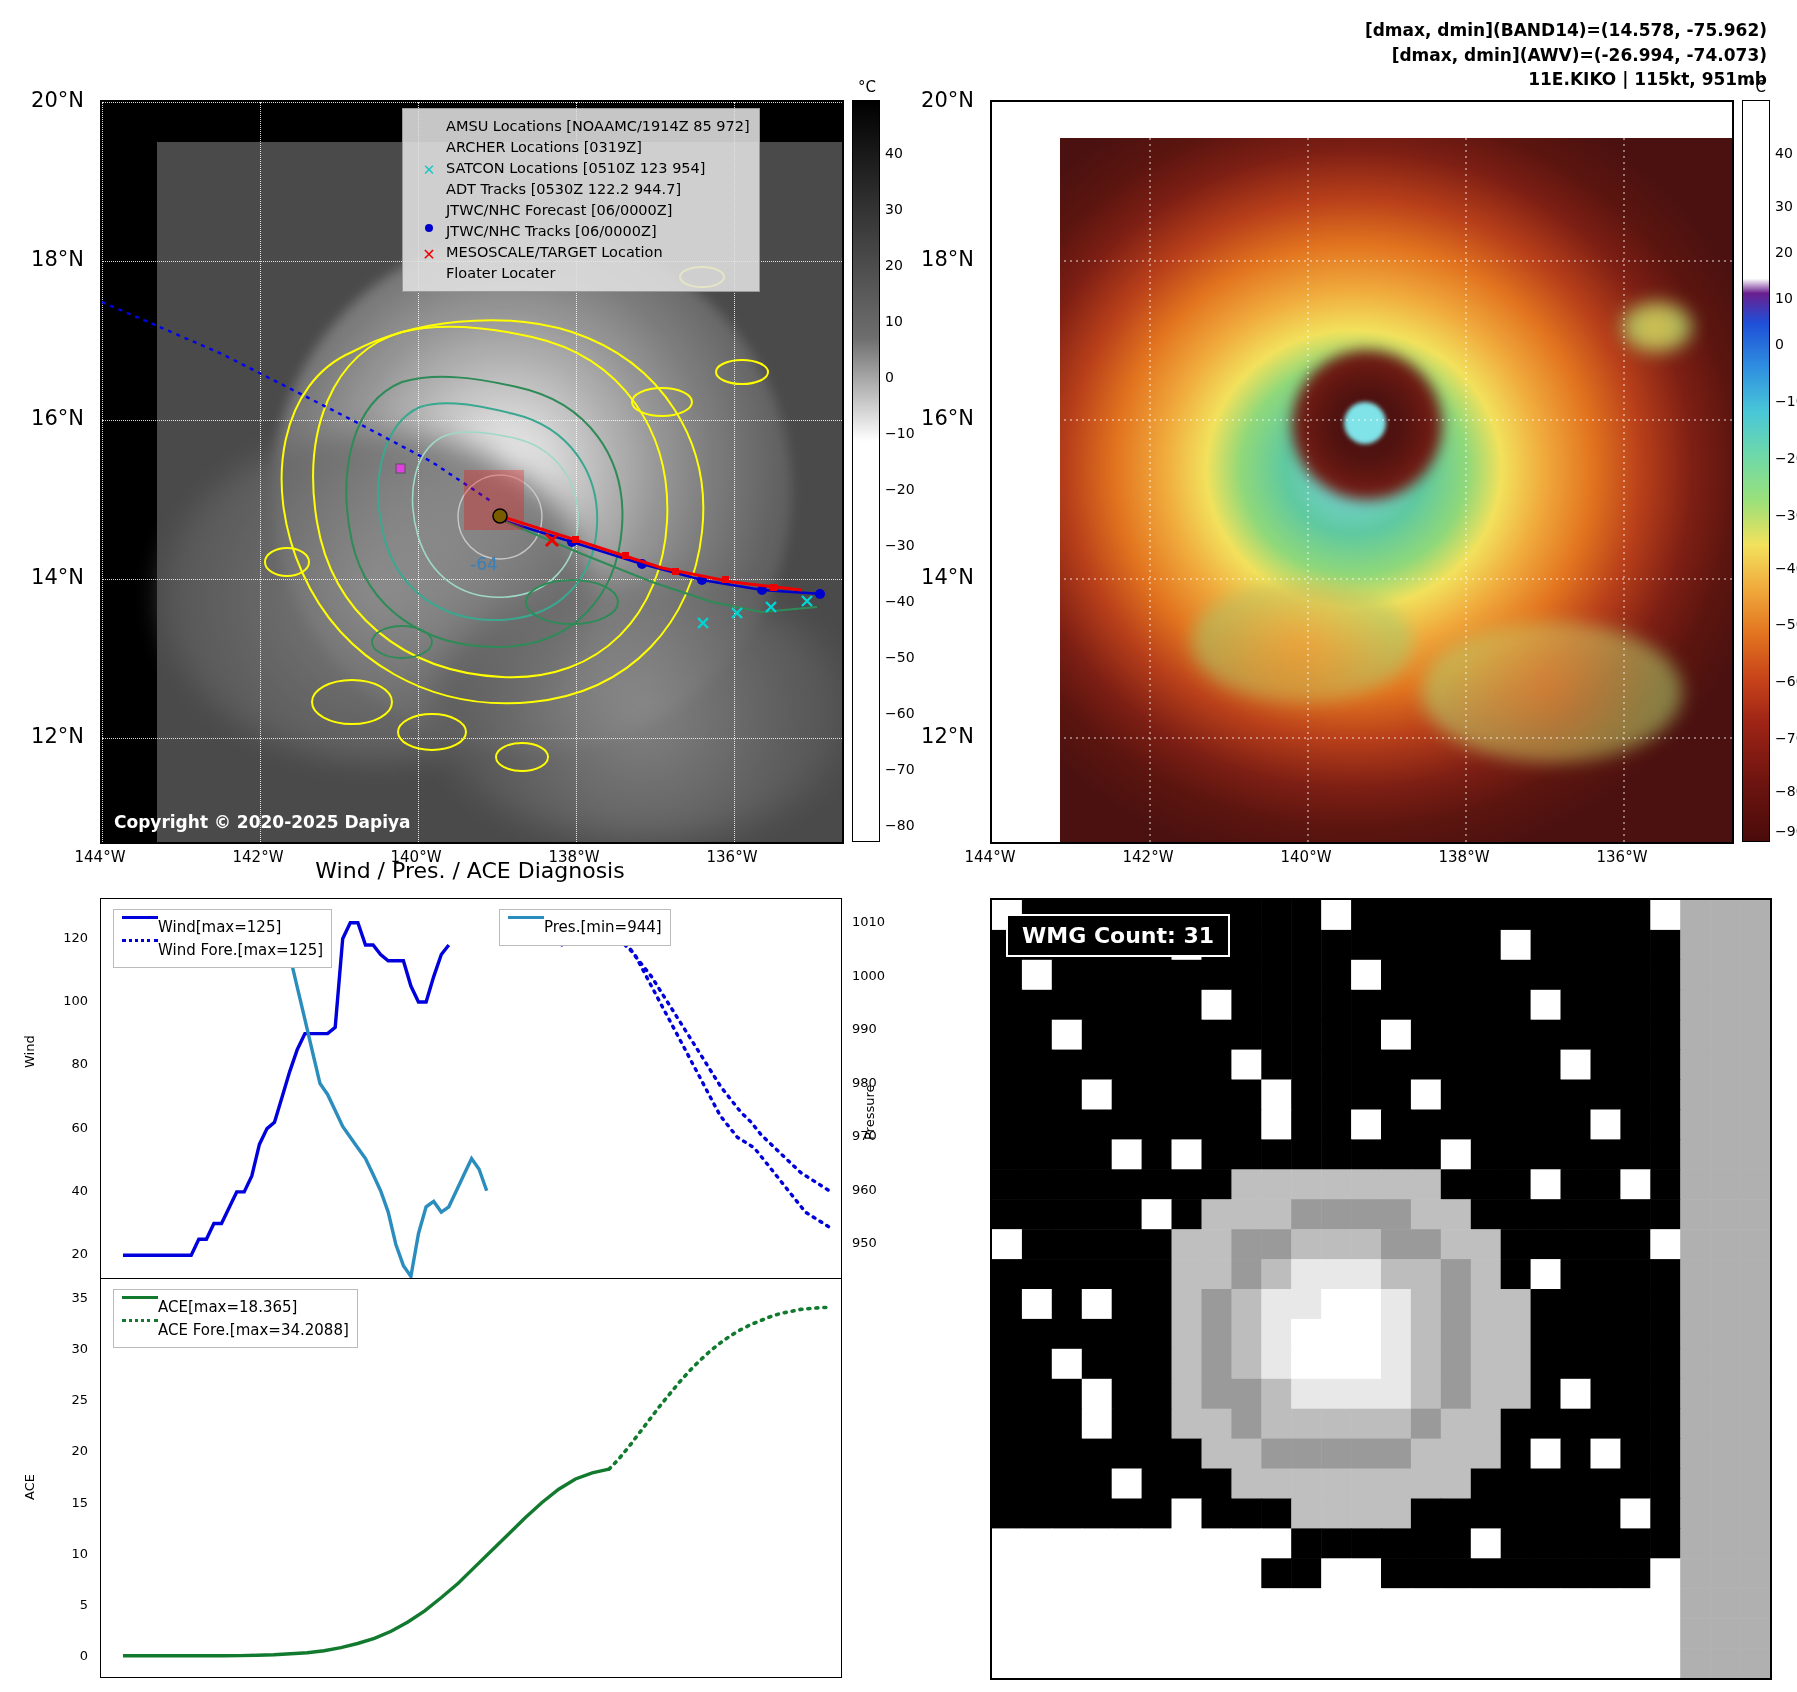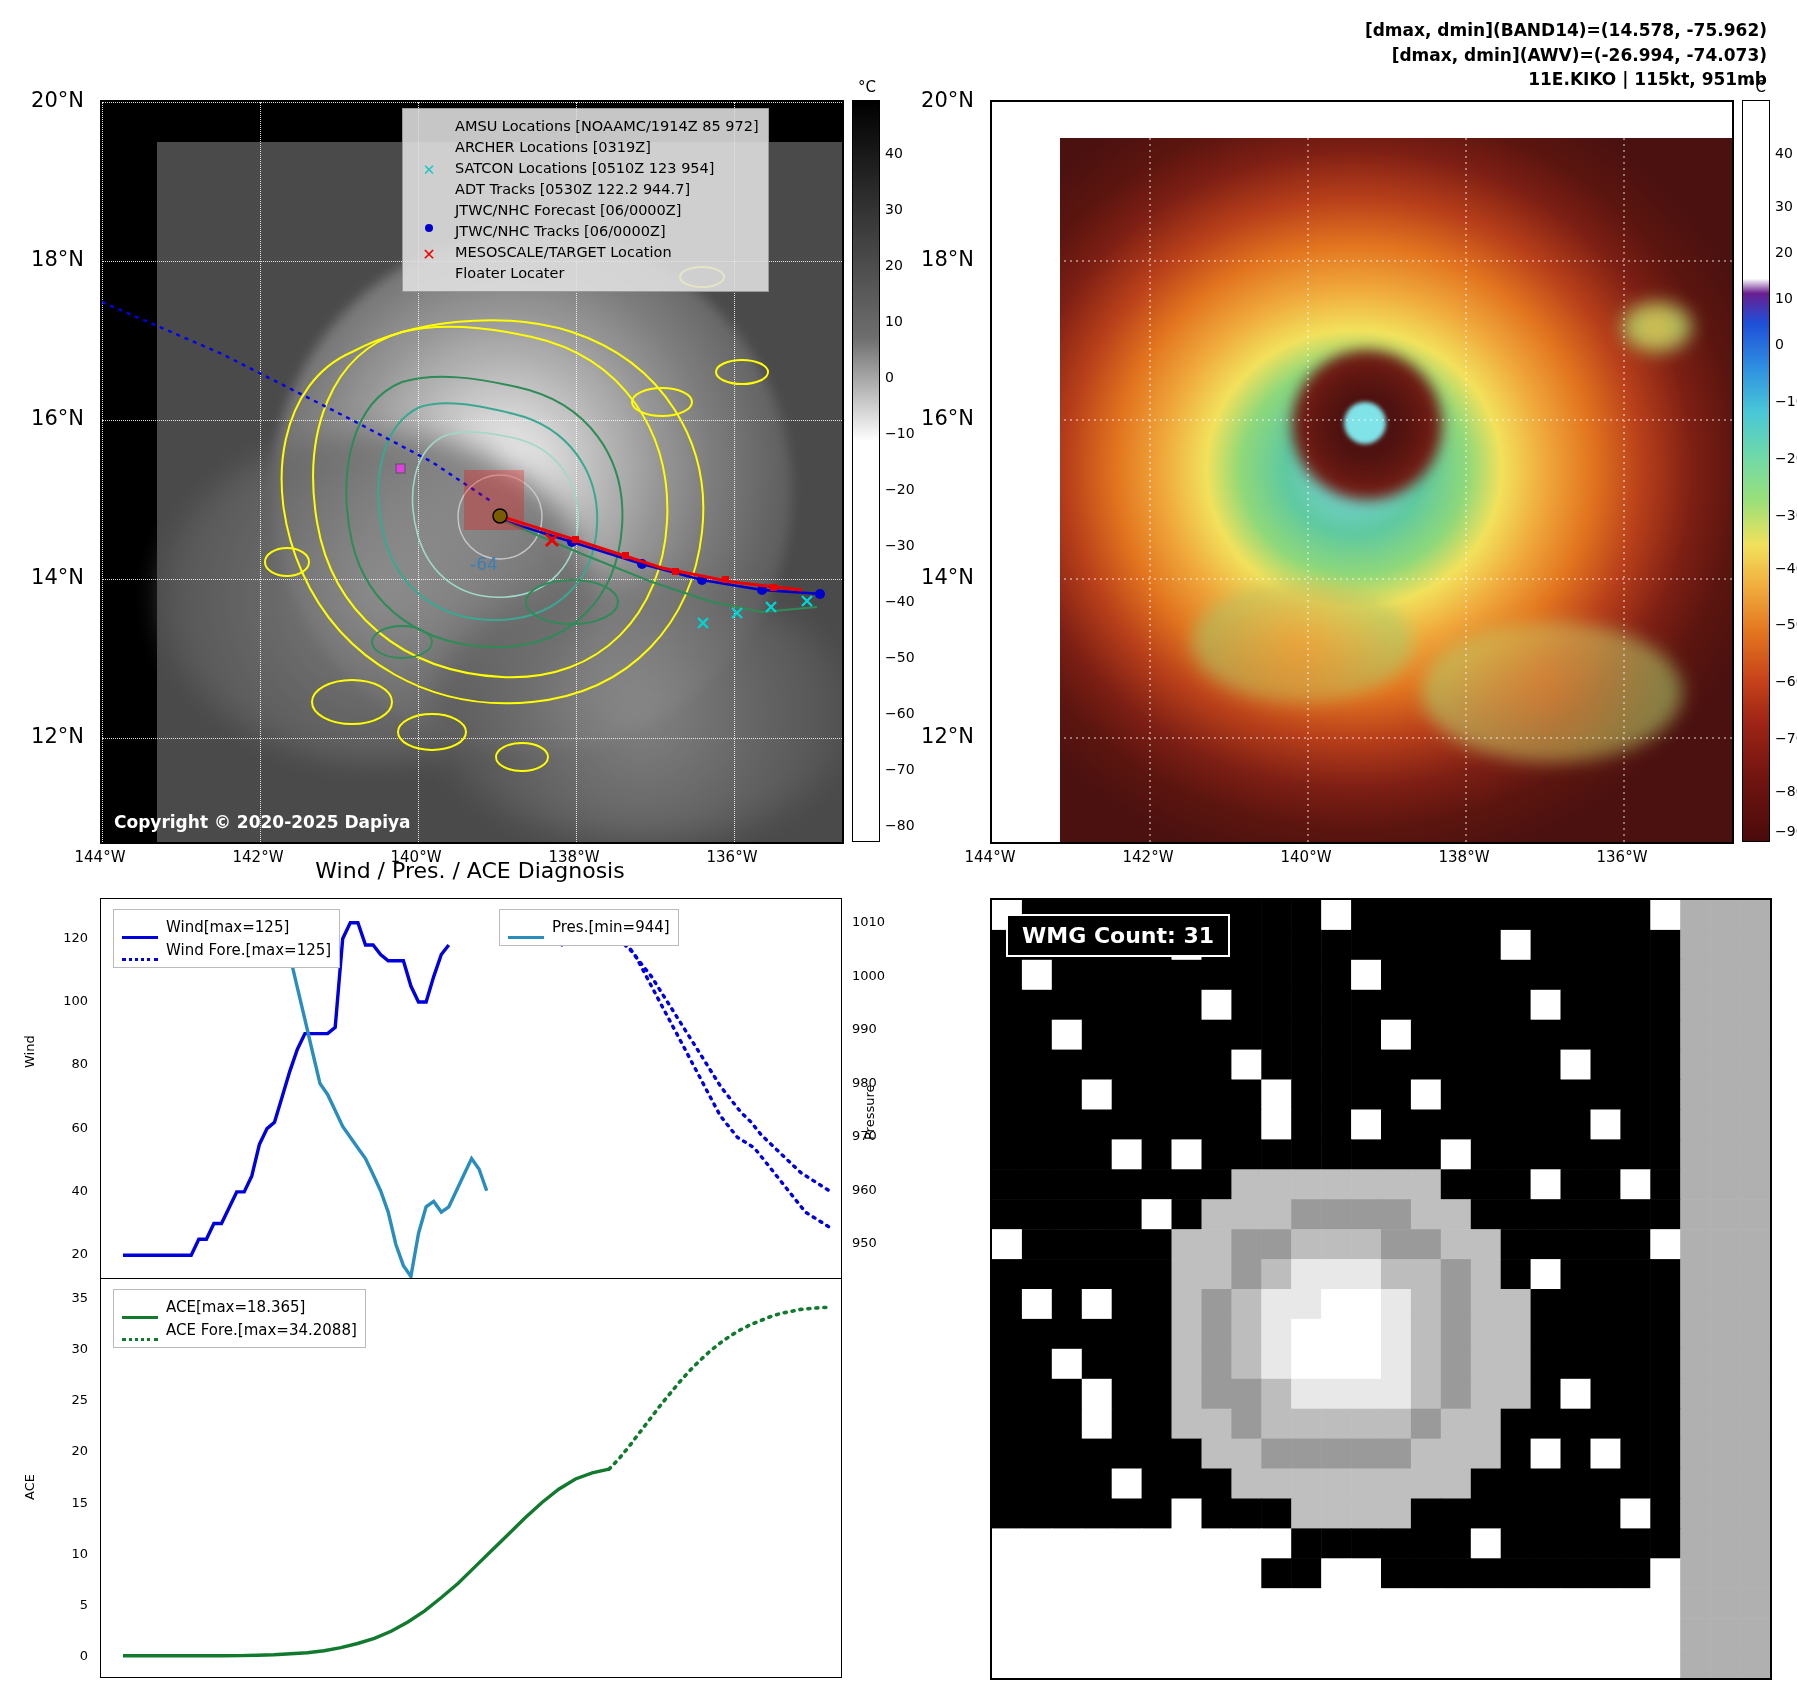--- a/index.html
+++ b/index.html
@@ -25,21 +25,21 @@
       background:radial-gradient(circle, #9b9b9b 0%, #6a6a6a 55%, #4a4a4a 100%);filter:blur(16px);opacity:.7;}
   .gridline-h{position:absolute;left:0;right:0;height:0;border-top:1px dotted #ffffff;opacity:.85;}
   .gridline-v{position:absolute;top:0;bottom:0;width:0;border-left:1px dotted #ffffff;opacity:.85;}
 
   .ylab{position:absolute;right:0;transform:translate(-0px,-50%);font-size:21px;}
   .xlab{position:absolute;top:0;transform:translateX(-50%);font-size:15px;}
 
   
   #p1-legend{position:absolute;left:300px;top:6px;background:rgba(225,225,225,.88);border:1px solid #999;
       padding:7px 9px;font-size:14.5px;line-height:1.45;}
-  #p1-legend .row{display:flex;align-items:center;gap:9px;white-space:nowrap;}
+  #p1-legend .row{display:flex;align-items:center;gap:0;white-space:nowrap;}
   .sw{width:34px;height:12px;display:inline-block;position:relative;flex:0 0 34px;}
   .sw-sq{width:11px;height:11px;background:#e040e0;margin:auto;}
   .sw-x{font-size:15px;color:#19c6c6;line-height:1;text-align:center;width:34px;}
   .sw-line{height:0;border-top:2px solid #2e8b57;width:34px;margin-top:5px;}
   .sw-dot{height:0;border-top:2px dotted #0000ee;width:34px;margin-top:5px;}
   .sw-dotline{height:0;border-top:2px solid #0000cc;width:34px;margin-top:5px;position:relative;}
   .sw-dotline:after{content:"";position:absolute;left:13px;top:-4px;width:8px;height:8px;border-radius:50%;background:#0000cc;}
   .sw-redx{font-size:16px;color:#ee0000;font-weight:bold;text-align:center;width:34px;line-height:1;}
   .sw-red{height:0;border-top:2.5px solid #ee0000;width:34px;margin-top:5px;}
 
@@ -65,21 +65,21 @@
        background:radial-gradient(circle,#4e1210 30%,#6d1a12 60%,#8f2a16 100%);filter:blur(7px);}
   #p2 .band{position:absolute;border-radius:50%;filter:blur(9px);opacity:.55;}
 
   
   #p3title{position:absolute;left:100px;top:858px;width:740px;text-align:center;font-size:22px;}
   #p3a{left:100px;top:898px;width:740px;height:380px;border:1.6px solid #000;background:#fff;overflow:hidden;}
   #p3b{left:100px;top:1278px;width:740px;height:398px;border:1.6px solid #000;background:#fff;overflow:hidden;}
   .axlabel{position:absolute;font-size:13px;}
   .tick{position:absolute;font-size:13px;}
   .legendbox{position:absolute;background:#fff;border:1px solid #bbb;padding:6px 8px;font-size:15px;line-height:1.5;}
-  .legendbox .row{display:flex;align-items:flex-end;gap:8px;white-space:nowrap;}
+  .legendbox .row{display:flex;align-items:flex-start;white-space:nowrap;}
   .lk{width:36px;height:0;border-top:3px solid #0000dd;flex:0 0 36px;}
   .lk.dotted{border-top:3px dotted #0000dd;}
   .lk.teal{border-top:3px solid #2b8cbe;}
   .lk.green{border-top:3px solid #127a2e;}
   .lk.greendot{border-top:3px dotted #127a2e;}
 
   
   #p4{left:990px;top:898px;width:778px;height:778px;border:2px solid #000;background:#fff;overflow:hidden;}
   #wmg-badge{position:absolute;left:14px;top:14px;background:#000;color:#fff;font-weight:bold;font-size:22px;
       padding:7px 14px;border:2px solid #fff;}

